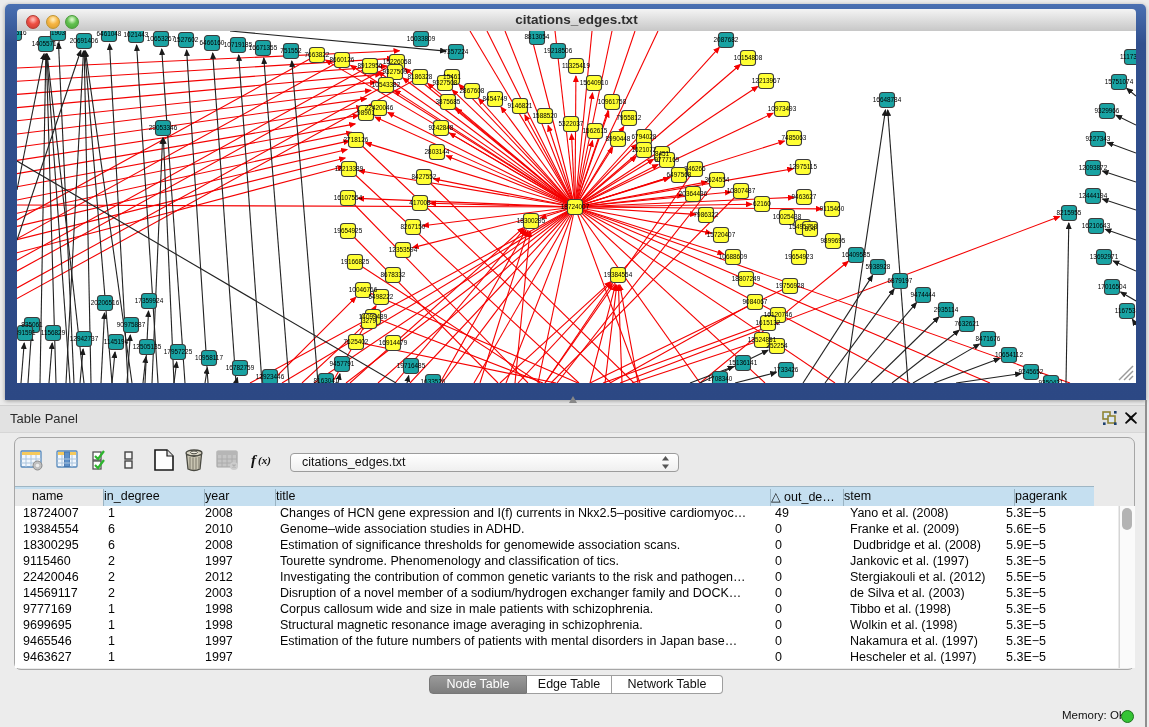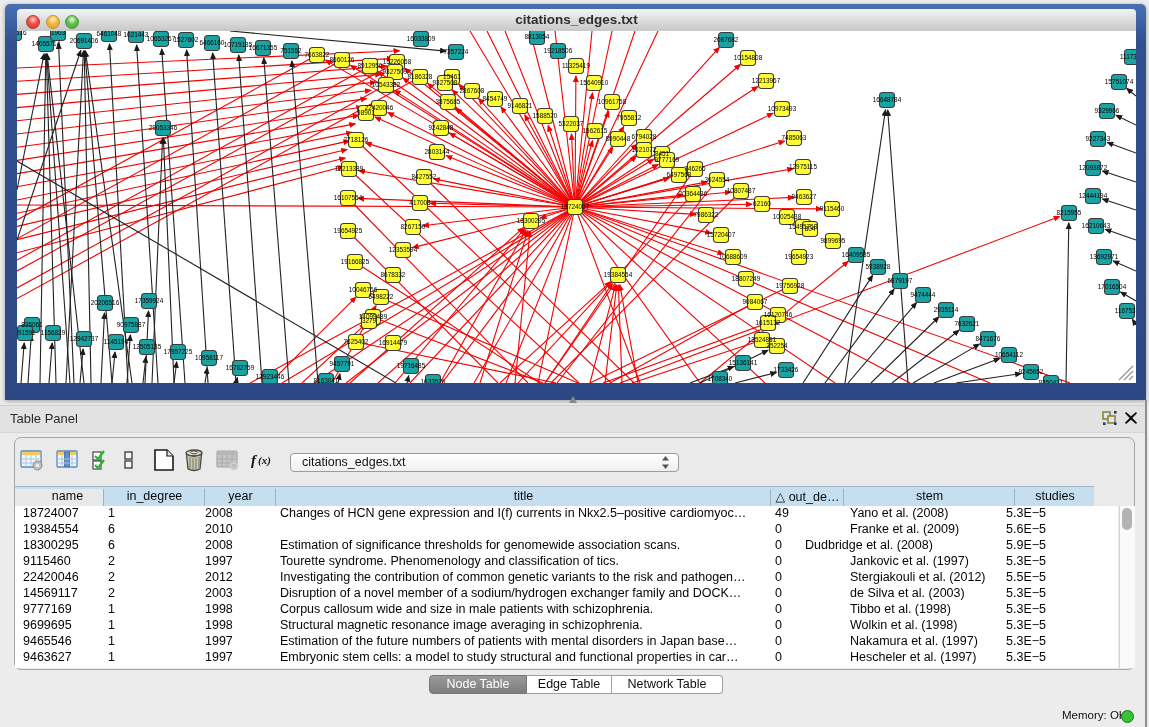--- a/index.html
+++ b/index.html
@@ -19,21 +19,21 @@
 #tpband{position:absolute;left:0;top:405px;width:1146px;height:26px;background:#e2e2e2;
  border-top:1px solid #d0d0d0;border-bottom:1px solid #d6d6d6;}
 #tpband .l{position:absolute;left:10px;top:5px;font-size:13px;color:#2b2b2b;}
 #panel{position:absolute;left:14px;top:437px;width:1119px;height:231px;background:#eaeaea;
  border:1px solid #a6a6a6;border-radius:7px;}
 #ddl{position:absolute;left:290px;top:453px;width:387px;height:17px;background:linear-gradient(#fff,#efefef);
  border:1px solid #9c9c9c;border-radius:4px;}
 #ddl span{position:absolute;left:11px;top:1px;font-size:12.5px;color:#111;}
 #thead{position:absolute;left:15px;top:486px;width:1079px;height:19px;background:#c5dff0;
  border-top:1px solid #9fb6c4;border-bottom:1px solid #8aa3b2;font-size:12.5px;color:#0a0a0a;}
-#thead div{position:absolute;top:2px;text-align:center;border-left:1px solid #9ab3c2;height:19px;}
+#thead div{position:absolute;top:2px;border-left:1px solid #9ab3c2;height:19px;}
 #tbody{position:absolute;left:15px;top:506px;width:1103px;height:162px;background:#fff;}
 .tr{position:absolute;left:15px;width:1103px;height:16px;font-size:12.5px;color:#050505;}
 .tr span{position:absolute;top:0px;white-space:nowrap;}
 #vsb{position:absolute;left:1119px;top:506px;width:15px;height:162px;background:#fafafa;border-left:1px solid #d5d5d5;}
 #vsb .th{position:absolute;left:2px;top:2px;width:10px;height:22px;background:#b3b3b3;border-radius:5px;}
 #tabs{position:absolute;left:429px;top:675px;height:18px;font-size:12.5px;}
 #tabs span{display:inline-block;vertical-align:top;height:16px;padding-top:1px;text-align:center;
  background:#fff;border:1px solid #9e9e9e;border-left:none;color:#111;}
 #tabs span.sel{background:linear-gradient(#9a9a9a,#7d7d7d);color:#fff;border-color:#777;}
 #status{position:absolute;left:0;top:700px;width:1149px;height:27px;}
@@ -610,47 +610,48 @@
         <path d="M4.5 13 L8 8.5 L1 8.5 Z" fill="#555"></path>
   </svg>
  </div>
  <div id="thead">
    <div style="left:0;width:71px;border-left:none;background:#e9e9e9;padding-left:17px">name</div>
    <div style="left:88px;width:101px">in_degree</div>
    <div style="left:189px;width:71px">year</div>
    <div style="left:260px;width:495px">title</div>
    <div style="left:755px;width:73px">△ out_de…</div>
    <div style="left:828px;width:171px">stem</div>
-   <div style="left:999px;width:80px">studies</div>
+   <div style="left:999px;width:80px">pagerank</div>
  </div>
  <div id="tbody"></div>
  <div class="tr" style="top:506px">
       <span style="left:8px">18724007</span>
       <span style="left:93px">1</span>
       <span style="left:190px">2008</span>
       <span style="left:265px">Changes of HCN gene expression and I(f) currents in Nkx2.5–positive cardiomyoc…</span>
       <span style="left:760px">49</span>
       <span style="left:835px">Yano et al. (2008)</span>
       <span style="left:991px">5.3E−5</span>
     </div>
     <div class="tr" style="top:522px">
       <span style="left:8px">19384554</span>
       <span style="left:93px">6</span>
       <span style="left:190px">2010</span>
+      <span style="left:265px">Genome–wide association studies in ADHD.</span>
       <span style="left:760px">0</span>
       <span style="left:835px">Franke et al. (2009)</span>
       <span style="left:991px">5.6E−5</span>
     </div>
     <div class="tr" style="top:538px">
       <span style="left:8px">18300295</span>
       <span style="left:93px">6</span>
       <span style="left:190px">2008</span>
       <span style="left:265px">Estimation of significance thresholds for genomewide association scans.</span>
       <span style="left:760px">0</span>
-      <span style="left:790px">Dudbridge et al. (2008)</span>
+      <span style="left:838px">Dudbridge et al. (2008)</span>
       <span style="left:991px">5.9E−5</span>
     </div>
     <div class="tr" style="top:554px">
       <span style="left:8px">9115460</span>
       <span style="left:93px">2</span>
       <span style="left:190px">1997</span>
       <span style="left:265px">Tourette syndrome. Phenomenology and classification of tics.</span>
       <span style="left:760px">0</span>
       <span style="left:835px">Jankovic et al. (1997)</span>
       <span style="left:991px">5.3E−5</span>
@@ -697,21 +698,20 @@
       <span style="left:190px">1997</span>
       <span style="left:265px">Estimation of the future numbers of patients with mental disorders in Japan base…</span>
       <span style="left:760px">0</span>
       <span style="left:835px">Nakamura et al. (1997)</span>
       <span style="left:991px">5.3E−5</span>
     </div>
     <div class="tr" style="top:650px">
       <span style="left:8px">9463627</span>
       <span style="left:93px">1</span>
       <span style="left:190px">1997</span>
-      <span style="left:265px">Embryonic stem cells: a model to study structural and functional properties in car…</span>
       <span style="left:760px">0</span>
       <span style="left:835px">Hescheler et al. (1997)</span>
       <span style="left:991px">5.3E−5</span>
     </div>
  <div id="vsb">
       <div class="th"></div>
     </div>
  <div id="tabs"><span class="sel" style="width:96px;border-left:1px solid #777;border-radius:4px 0 0 4px">Node Table</span><span style="width:84px">Edge Table</span><span style="width:110px;border-radius:0 4px 4px 0">Network Table</span></div>
  <div id="status">
       <span class="m">Memory: OK</span>

